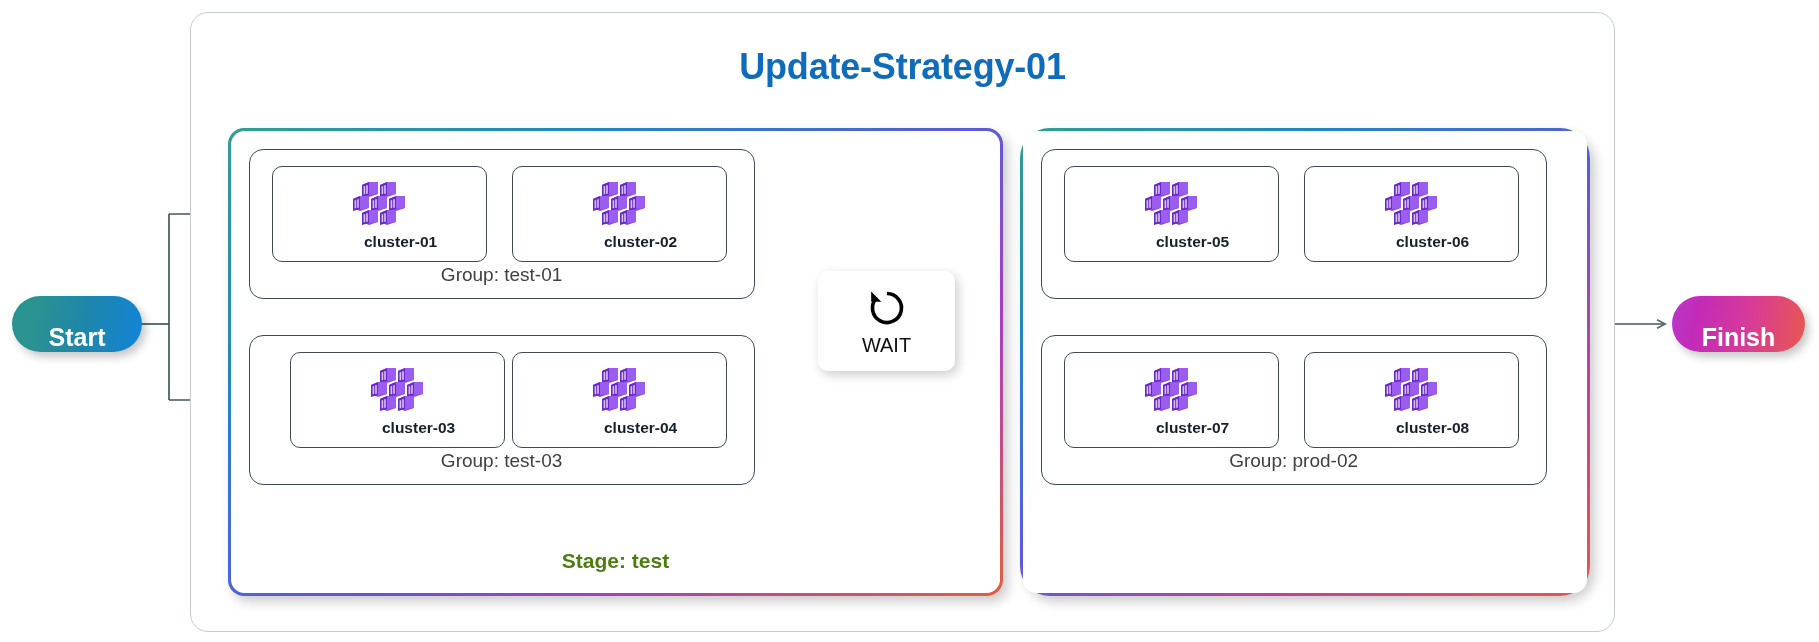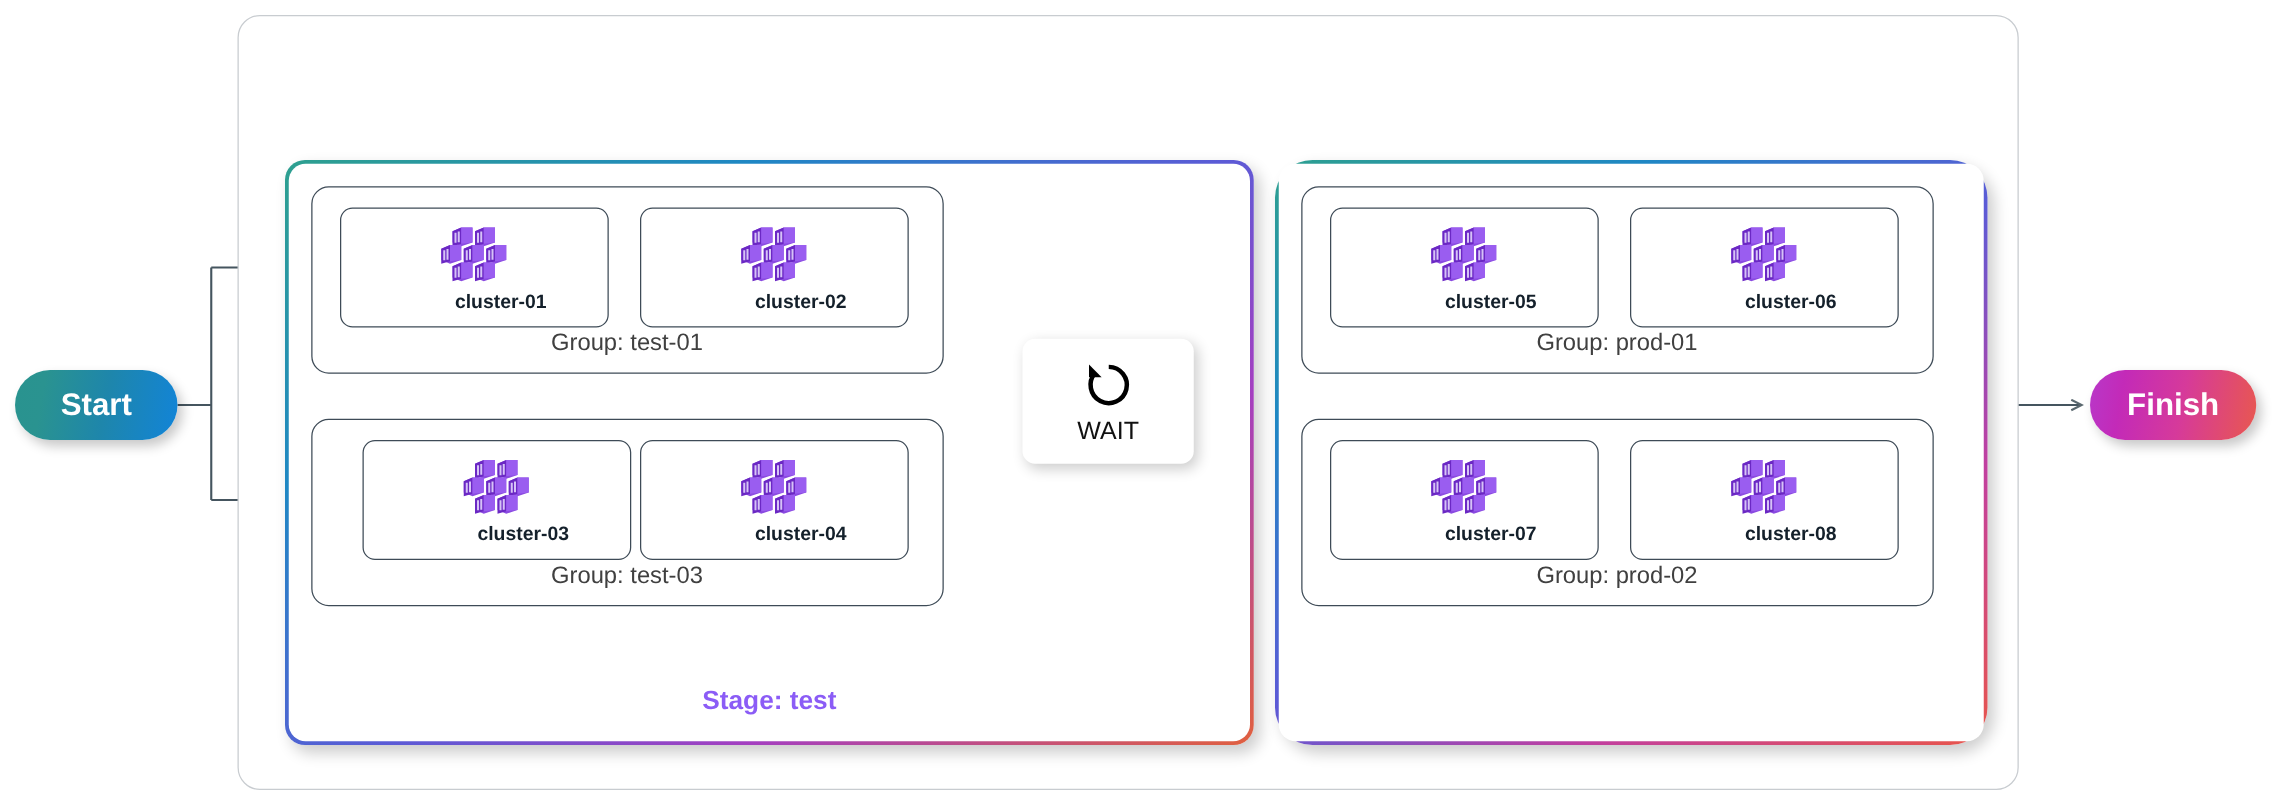--- a/index.html
+++ b/index.html
@@ -23,21 +23,21 @@
   .title{
     position:absolute;left:190px;top:46px;width:1425px;
     text-align:center;
     color:#0f6cbd;font-size:36px;font-weight:bold;
     letter-spacing:-0.2px;
   }
 
   
   .pill{
     position:absolute;height:56px;border-radius:28px;
-    display:flex;align-items:center;justify-content:center;
+    display:flex;align-items:flex-end;justify-content:center;
     color:#fff;font-size:25px;font-weight:bold;
     box-shadow:4px 5px 9px rgba(0,0,0,.22);
   }
   .pill-start{left:12px;top:296px;width:130px;
     background:linear-gradient(100deg,#29938f 0%,#2a9390 18%,#1e86ab 55%,#1284d8 100%);}
   .pill-finish{left:1672px;top:296px;width:133px;
     background:linear-gradient(100deg,#b838c9 0%,#c32ab8 20%,#d63a9a 55%,#e8584f 100%);}
 
   
   .stage{
@@ -48,21 +48,21 @@
   .stage-inner{
     width:100%;height:100%;background:#fff;border-radius:13.5px;
     position:relative;box-sizing:border-box;
   }
   .stage-test{left:228px;top:128px;width:775px;height:468px;
     background:linear-gradient(145deg,#2ea08f 0%,#1f87c4 26%,#5b5bd6 52%,#a43fc0 72%,#e0603f 100%);}
   .stage-prod{left:1020px;top:128px;width:570px;height:468px;
     background:linear-gradient(145deg,#2ea08f 0%,#1f87c4 24%,#5b5bd6 50%,#c13fa0 74%,#e8564a 100%);border-radius:30px;}
   .stage-label{
     position:absolute;left:0;right:0;bottom:20px;text-align:center;
-    font-size:21px;font-weight:bold;color:#8b5cf6;
+    font-size:21px;font-weight:bold;color:#4d7c0f;
   }
 
   
   .group{
     position:absolute;border:1.7px solid #3e4b57;border-radius:14px;
     box-sizing:border-box;background:#fff;
   }
   .group-label{
     position:absolute;left:0;right:0;bottom:12px;text-align:center;
     font-size:19px;color:#404040;
@@ -130,20 +130,21 @@
       <path d="M498,214 L538,214" marker-end="url(#arw)"></path>
       <path d="M498,400 L538,400" marker-end="url(#arw)"></path>
 
       <path d="M1288,214 L1328,214" marker-end="url(#arw)"></path>
       <path d="M1288,400 L1328,400" marker-end="url(#arw)"></path>
     </g>
   </svg>
 
   <div class="outer-frame"></div>
 
+  <div class="title">Update-Strategy-01</div>
 
   <div class="pill pill-start">
     <span>Start</span>
   </div>
 
   <div class="pill pill-finish">
     <span>Finish</span>
   </div>
 
   <div class="stage stage-test">
@@ -500,21 +501,20 @@
                   <path d="M0,3 L7,0 L7,13 L0,15 Z" fill="#6b28c4"></path>
                   <path d="M7,0 L16,0 L16,12 L7,13 Z" fill="#9a5df0"></path>
                   <rect x="1.6" y="4.2" width="1.6" height="8" fill="#d6c2f7"></rect>
                   <rect x="4.2" y="3.2" width="1.6" height="8.6" fill="#d6c2f7"></rect>
                 </g>
             </g>
           </svg>
           <div class="cluster-label">cluster-06</div>
         </div>
 
-        <div class="group-label">Group: prod-01</div>
       </div>
 
       <div class="group" style="left:18px;top:204px;width:506px;height:150px;">
         <div class="cluster" style="left:22px;top:16px;">
           <svg class="cluster-icon" viewBox="0 0 66 46" xmlns="http://www.w3.org/2000/svg">
             <g>
               <g transform="translate(16,2)">
                   <path d="M0,3 L7,0 L16,0 L16,12 L7,15 L0,12 Z" fill="#8a4ae0"></path>
                   <path d="M0,3 L7,0 L7,13 L0,15 Z" fill="#6b28c4"></path>
                   <path d="M7,0 L16,0 L16,12 L7,13 Z" fill="#9a5df0"></path>

